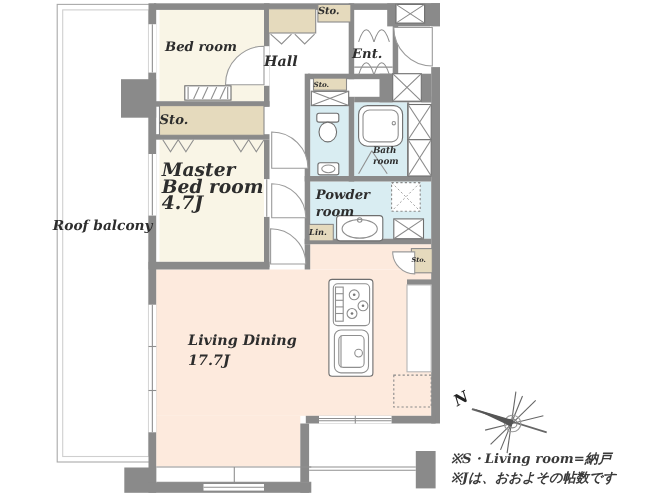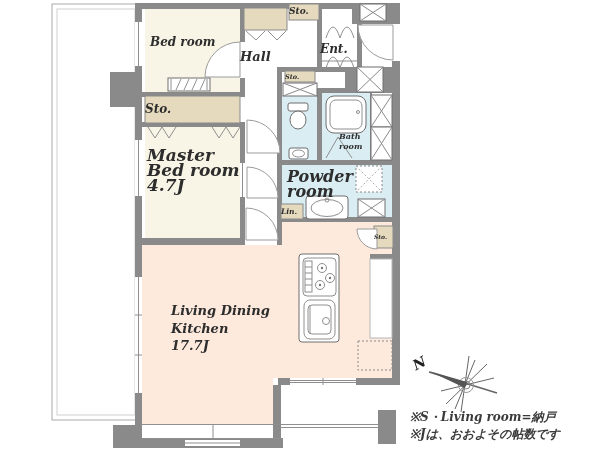--- a/index.html
+++ b/index.html
@@ -260,20 +260,23 @@
     <line x1="469" y1="356" x2="461" y2="412"></line>
     <line x1="487" y1="364" x2="446" y2="404"></line>
     <line x1="494" y1="378" x2="441" y2="391"></line>
     <line x1="475" y1="360" x2="455" y2="409"></line>
     <circle cx="466" cy="385" r="4" fill="none" stroke="#888"></circle>
     <circle cx="466" cy="385" r="7.5" fill="none" stroke="#999"></circle>
     <polygon points="429,371 467,382 465,388" fill="#555" stroke="none"></polygon>
   </g>
 </svg>
 
+<div class="lbl" style="left:48px;top:197px;width:94px;font-size:12.5px;">
+  <span>Roof balcony</span>
+</div>
 
 <div class="lbl" style="left:150px;top:34px;width:84px;font-size:12px;line-height:16px;">
   <span>Bed room</span>
 </div>
 
 <div class="lbl" style="left:240px;top:49px;width:56px;font-size:13px;">
   <span>Hall</span>
 </div>
 
 <div class="lbl" style="left:320px;top:42px;width:40px;font-size:12px;">
@@ -304,28 +307,27 @@
   <span>Master</span>
   <span>Bed room</span>
   <span>4.7J</span>
 </div>
 
 <div class="lbl" style="left:339px;top:132px;width:36px;font-size:8px;line-height:9.5px;">
   <span>Bath</span>
   <span>room</span>
 </div>
 
-<div class="lbl" style="left:287px;top:170px;width:72px;font-size:16px;line-height:14.5px;">
+<div class="lbl" style="left:287px;top:170px;width:72px;font-size:12px;line-height:14.5px;">
   <span>Powder</span>
   <span>room</span>
 </div>
 
 <div class="lbl" style="left:171px;top:302px;width:120px;font-size:13px;line-height:17.5px;">
   <span>Living Dining</span>
-  <span>Kitchen</span>
   <span>17.7J</span>
 </div>
 
 
 <div class="north" style="left:413px;top:355px;">
   <span>N</span>
 </div>
 
 <div class="notes" style="left:410px;top:409px;">
   <span style="display:block;">※S・Living room=納戸</span>

